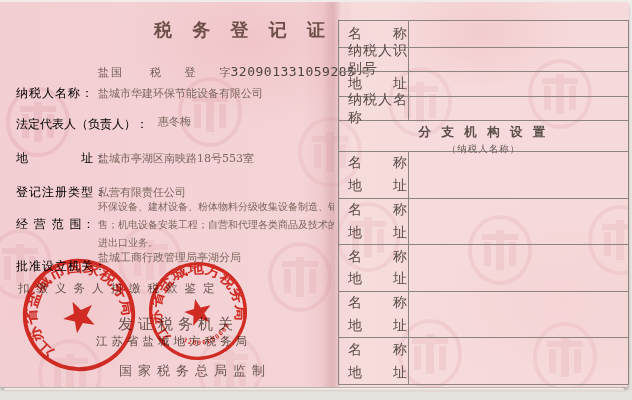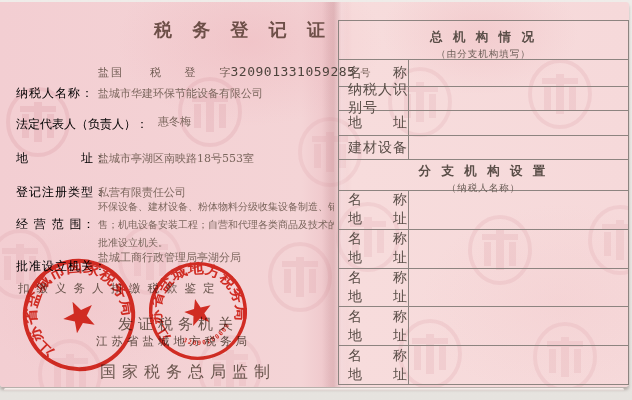--- a/index.html
+++ b/index.html
@@ -43,21 +43,21 @@
   .y-rep{top:114px;letter-spacing:0;} .v-rep{left:158px;top:112px;}
   .y-addr{top:148px;} .v-addr{left:98px;top:149px;}
   .y-type{top:182px;} .v-type{left:98px;top:183px;}
   .y-scope{top:214px;}
   .scope-line{position:absolute;left:98px;font-size:10px;color:#7b665d;font-family:"DejaVu Serif",serif;white-space:nowrap;width:236px;overflow:hidden;}
   .s0{top:198px;} .s1{top:216px;} .s2{top:234px;}
   .y-appr{top:256px;} .v-appr{left:98px;top:248px;}
   .withhold{position:absolute;left:18px;top:279px;font-size:11.5px;letter-spacing:7px;color:#6a564e;font-family:"DejaVu Serif",serif;}
   .issuing{position:absolute;left:118px;top:313px;font-size:15px;letter-spacing:5px;color:#6a564e;font-family:"DejaVu Serif",serif;}
   .idate{position:absolute;left:96px;top:332px;font-size:11.5px;letter-spacing:4px;color:#5f4b43;font-family:"DejaVu Serif",serif;}
-  .footer{position:absolute;left:38px;top:360px;width:300px;text-align:center;font-size:16px;
+  .footer{position:absolute;left:45px;top:360px;width:300px;text-align:center;font-size:13px;
     letter-spacing:6px;color:#6a564e;font-family:"DejaVu Serif",serif;}
   
   .seal{position:absolute;mix-blend-mode:multiply;opacity:.95;}
   .seal-national{left:20px;top:254px;transform:rotate(-26deg);}
   .seal-local{left:146px;top:257px;transform:rotate(-14deg);}
   
   .table{position:absolute;left:338px;top:18px;width:289px;height:363px;
     border:1px solid #8d8480;display:flex;flex-direction:column;color:#5a4e48;}
   .t-sec-head{border-bottom:1px solid #8d8480;text-align:center;}
   .t-sec-head .t1{font-size:12.5px;font-weight:bold;letter-spacing:3px;font-family:"DejaVu Serif",serif;color:#5a4e48;}
@@ -130,21 +130,21 @@
 
     <div class="fld-label y-addr">地　　　　址：</div>
     <div class="fld-value v-addr">盐城市亭湖区南映路18号553室</div>
 
     <div class="fld-label y-type">登记注册类型：</div>
     <div class="fld-value v-type">私营有限责任公司</div>
 
     <div class="fld-label y-scope">经 营 范 围：</div>
     <div class="scope-line s1">售；机电设备安装工程；自营和代理各类商品及技术的</div>
     <div class="scope-line s0">环保设备、建材设备、粉体物料分级收集设备制造、销</div>
-    <div class="scope-line s2">批准设立机关。</div>
+    <div class="scope-line s2">进出口业务。</div>
 
     <div class="fld-label y-appr">批准设立机关：</div>
     <div class="fld-value v-appr">盐城工商行政管理局亭湖分局</div>
 
     <div class="withhold">扣缴义务人扣缴税款鉴定</div>
     <div class="issuing">发证税务机关</div>
     <div class="idate">江苏省盐城地方税务局</div>
     <div class="footer">国家税务总局监制</div>
 
     <svg class="seal seal-national" width="118" height="118" viewBox="0 0 120 120">
@@ -167,38 +167,34 @@
       <polygon points="55,42 58.6,52 69.3,52.4 60.9,58.9 63.8,69.1 55,63.2 46.2,69.1 49.1,58.9 40.7,52.4 51.4,52" fill="#d92a1e"></polygon>
       <text font-size="14" font-weight="bold" fill="#d92a1e" font-family="DejaVu Sans,sans-serif">
         <textPath href="#arcL" startOffset="0" textLength="166" lengthAdjust="spacingAndGlyphs">江苏省盐城地方税务局</textPath>
       </text>
       <text font-size="6.5" font-weight="bold" fill="#d92a1e" letter-spacing="1.5" font-family="DejaVu Sans Mono,monospace">
         <textPath href="#arcD" startOffset="6">3209020000019</textPath>
       </text>
     </svg>
 
     <div class="table">
-      <div class="t-sec-head h1">
-        <div class="t1">总 机 构 情 况</div>
-        <div class="t2">（由分支机构填写）</div>
-      </div>
       <div class="t-row r27">
         <div class="lbl">名　　称</div>
         <div class="val"></div>
       </div>
       <div class="t-row r24">
         <div class="lbl">纳税人识别号</div>
         <div class="val"></div>
       </div>
       <div class="t-row r25">
         <div class="lbl">地　　址</div>
         <div class="val"></div>
       </div>
       <div class="t-row r24">
-        <div class="lbl">建材设备</div>
+        <div class="lbl">纳税人名称</div>
         <div class="val"></div>
       </div>
       <div class="t-sec-head h2">
         <div class="t1">分 支 机 构 设 置</div>
         <div class="t2">（纳税人名称）</div>
       </div>
       <div class="t-group">
         <div class="lbl">
           <span>名　　称</span>
           <span>地　　址</span>

